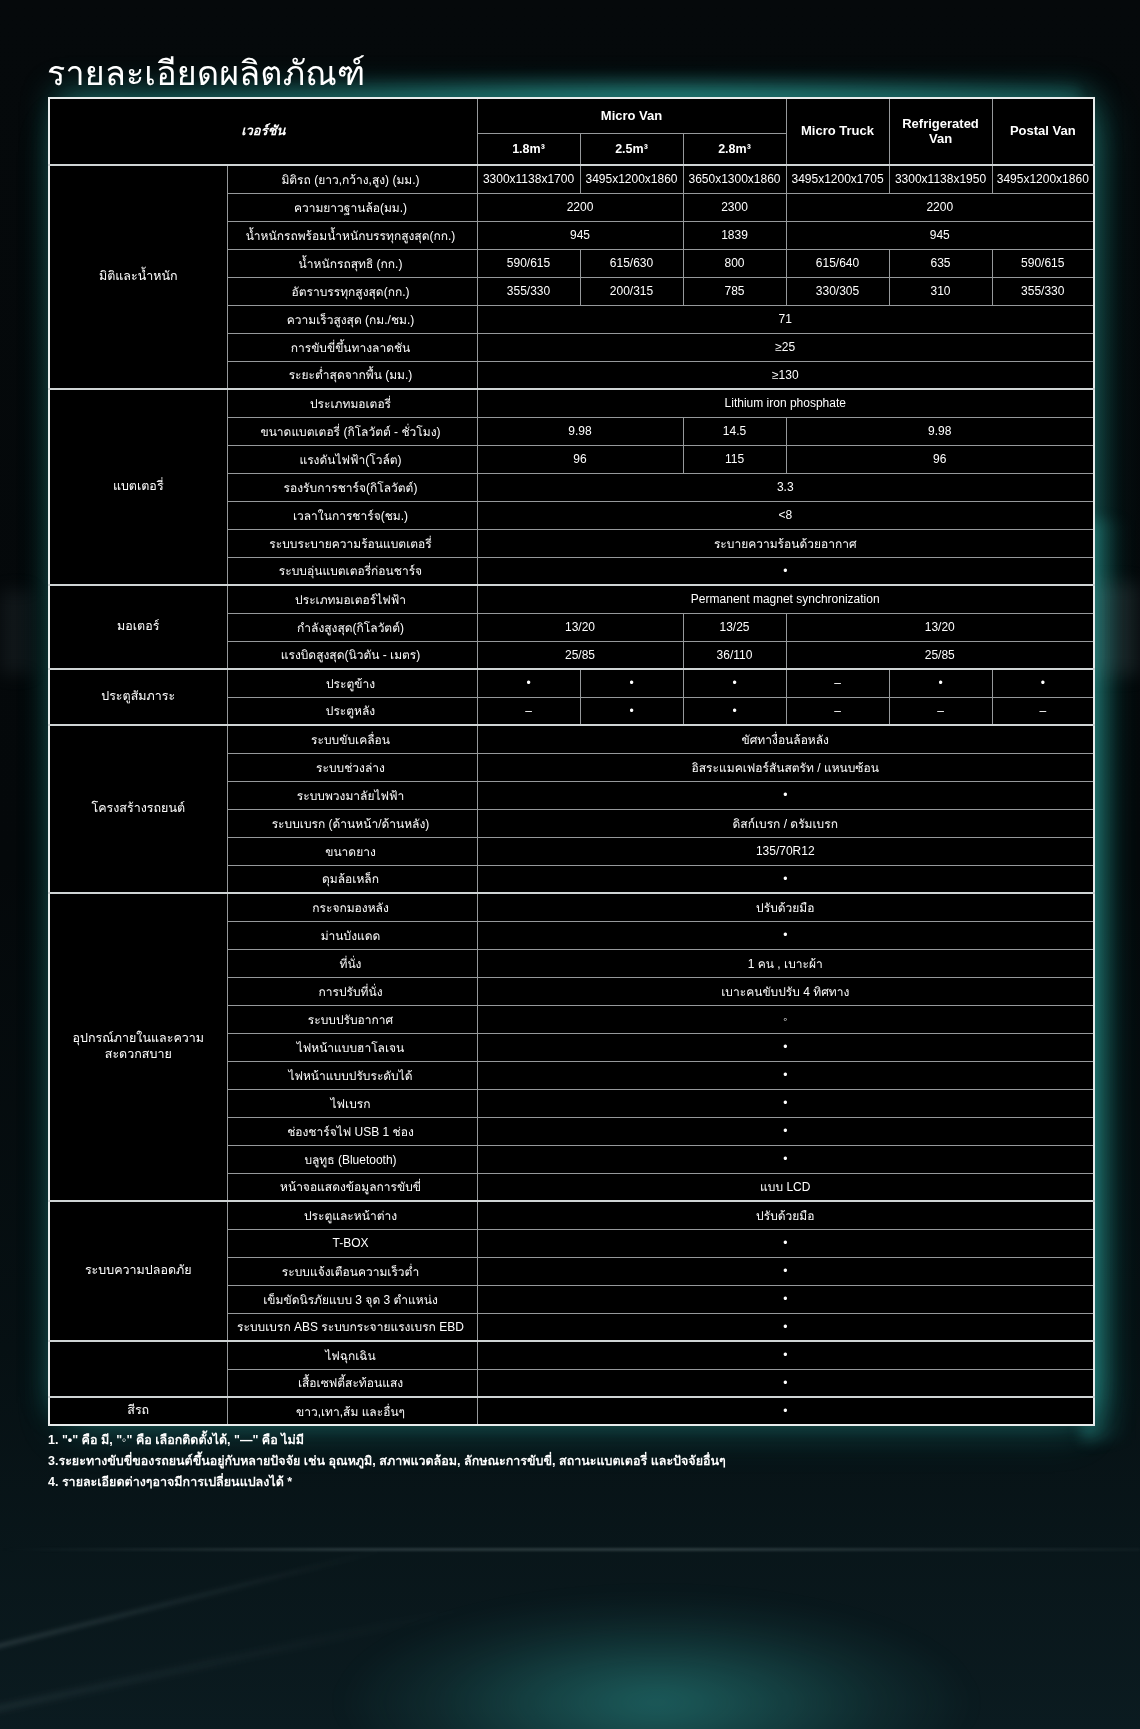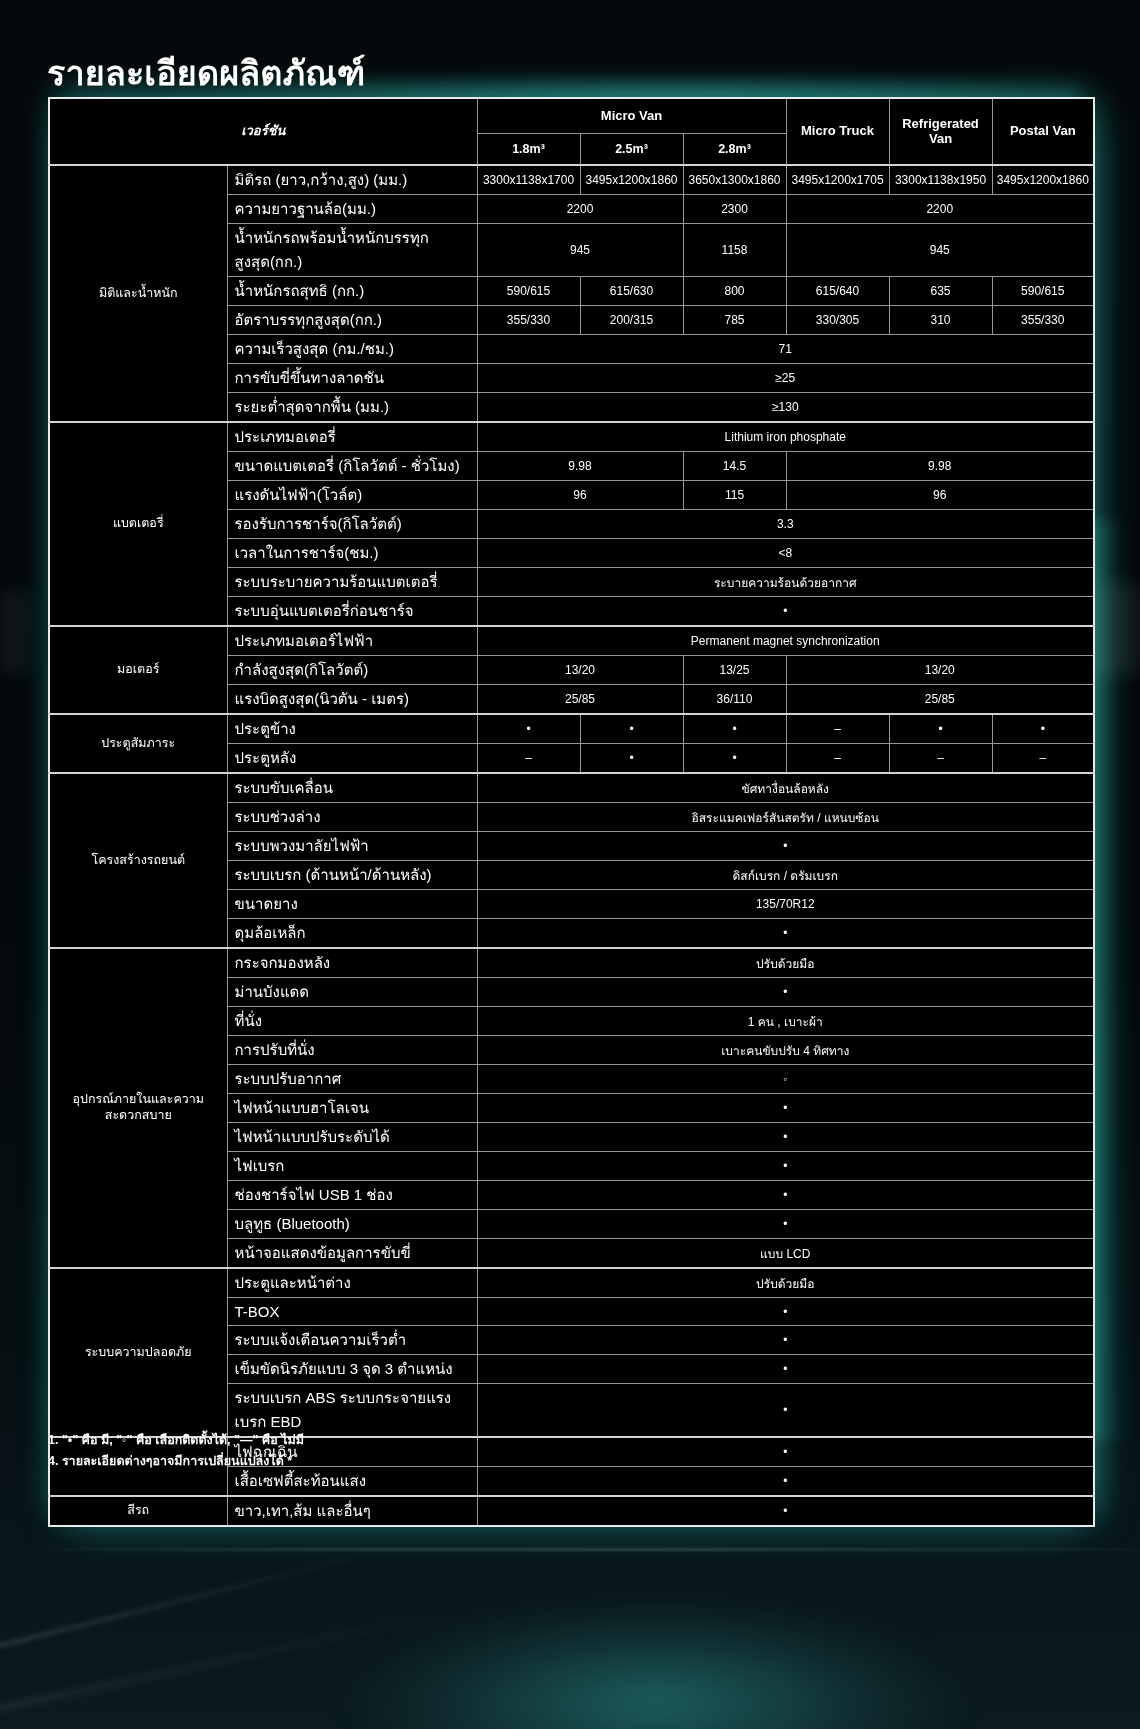--- a/index.html
+++ b/index.html
@@ -23,37 +23,37 @@
     background:linear-gradient(90deg, rgba(150,170,172,0), rgba(150,170,172,.22) 30%, rgba(150,170,172,.26) 60%, rgba(150,170,172,.05));
     filter:blur(1px);}
   .bg-streak-1{left:-40px;top:1600px;width:430px;height:4px;transform:rotate(-14deg);
     background:linear-gradient(90deg, rgba(140,160,165,.26), transparent);filter:blur(2px);}
   .bg-streak-2{left:-60px;top:1662px;width:530px;height:5px;transform:rotate(-12deg);
     background:linear-gradient(90deg, rgba(120,140,145,.20), transparent);filter:blur(3px);}
   .bg-patch-right{left:1086px;top:583px;width:54px;height:92px;background:rgba(130,150,155,.15);filter:blur(9px);}
   .bg-patch-left{left:0;top:590px;width:32px;height:84px;background:rgba(130,150,155,.10);filter:blur(9px);}
 
   .page-title{position:absolute;left:47px;top:36px;z-index:3;
-    font-size:34px;font-weight:bold;letter-spacing:.2px;margin-top:10px;}
+    font-size:34px;font-weight:normal;letter-spacing:.2px;margin-top:10px;}
 
   .table-wrap{position:absolute;left:48px;top:97px;width:1046px;z-index:2;background:#000;
     box-shadow:0 -12px 30px -6px rgba(56,214,203,.35),
                16px 0 38px -10px rgba(56,214,203,.30),
                0 16px 42px -12px rgba(56,214,203,.18);}
   table.spec{border-collapse:collapse;table-layout:fixed;width:100%;background:#000;
     border:2px solid #e8ecec;}
   .spec th,.spec td{border:1px solid #96999b;color:#fff;text-align:center;vertical-align:middle;
     padding:2px 4px;font-weight:normal;overflow:hidden;}
   .spec thead th{font-weight:bold;}
   .spec thead tr.toprow th{height:30px;font-size:13px;line-height:1.15;}
   .spec thead tr.subrow th{height:26px;font-size:12.5px;}
   .spec .version-cell{font-size:13px;font-weight:bold;font-style:italic;}
   .spec tbody tr{height:28px;}
   .spec tbody .group-cell{font-size:12.5px;line-height:1.25;padding:2px 16px;}
-  .spec tbody .label-cell{text-align:left;padding-left:7px;font-size:15px;}
+  .spec tbody .label-cell{text-align:center;padding-left:1px;font-size:12px;}
   .spec tbody .value-cell{font-size:12px;}
   .spec tbody tr.section-start > th,
   .spec tbody tr.section-start > td{border-top:2px solid #cfd4d5;}
 
   .footnotes{position:absolute;left:48px;top:1430px;width:1010px;z-index:2;
     font-size:12.5px;font-weight:bold;line-height:21px;color:#fff;}
 </style>
 </head>
 <body>
 
@@ -107,21 +107,21 @@
         </tr>
         <tr>
           <td class="label-cell">ความยาวฐานล้อ(มม.)</td>
           <td class="value-cell" colspan="2">2200</td>
           <td class="value-cell" colspan="1">2300</td>
           <td class="value-cell" colspan="3">2200</td>
         </tr>
         <tr>
           <td class="label-cell">น้ำหนักรถพร้อมน้ำหนักบรรทุกสูงสุด(กก.)</td>
           <td class="value-cell" colspan="2">945</td>
-          <td class="value-cell" colspan="1">1158</td>
+          <td class="value-cell" colspan="1">1839</td>
           <td class="value-cell" colspan="3">945</td>
         </tr>
         <tr>
           <td class="label-cell">น้ำหนักรถสุทธิ (กก.)</td>
           <td class="value-cell" colspan="1">590/615</td>
           <td class="value-cell" colspan="1">615/630</td>
           <td class="value-cell" colspan="1">800</td>
           <td class="value-cell" colspan="1">615/640</td>
           <td class="value-cell" colspan="1">635</td>
           <td class="value-cell" colspan="1">590/615</td>
@@ -320,14 +320,15 @@
           <th class="group-cell" rowspan="1">สีรถ</th>
           <td class="label-cell">ขาว,เทา,ส้ม และอื่นๆ</td>
           <td class="value-cell" colspan="6">•</td>
         </tr>
       </tbody>
   </table>
 </div>
 
 <div class="footnotes">
   <div>1. "•" คือ มี, "◦" คือ เลือกติดตั้งได้, "—" คือ ไม่มี</div>
+  <div>3.ระยะทางขับขี่ของรถยนต์ขึ้นอยู่กับหลายปัจจัย เช่น อุณหภูมิ, สภาพแวดล้อม, ลักษณะการขับขี่, สถานะแบตเตอรี่ และปัจจัยอื่นๆ</div>
   <div>4. รายละเอียดต่างๆอาจมีการเปลี่ยนแปลงได้ *</div>
 </div>
 
 </body></html>

